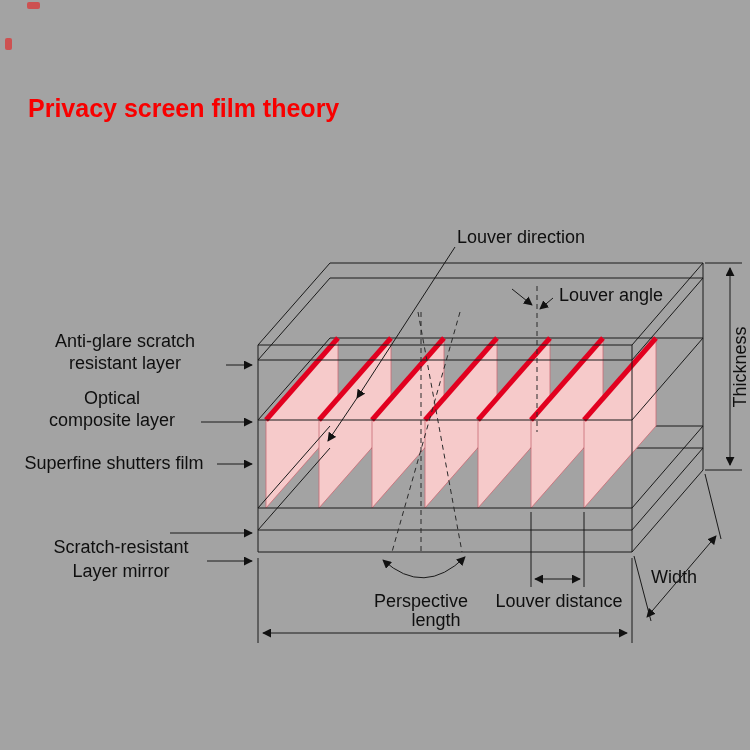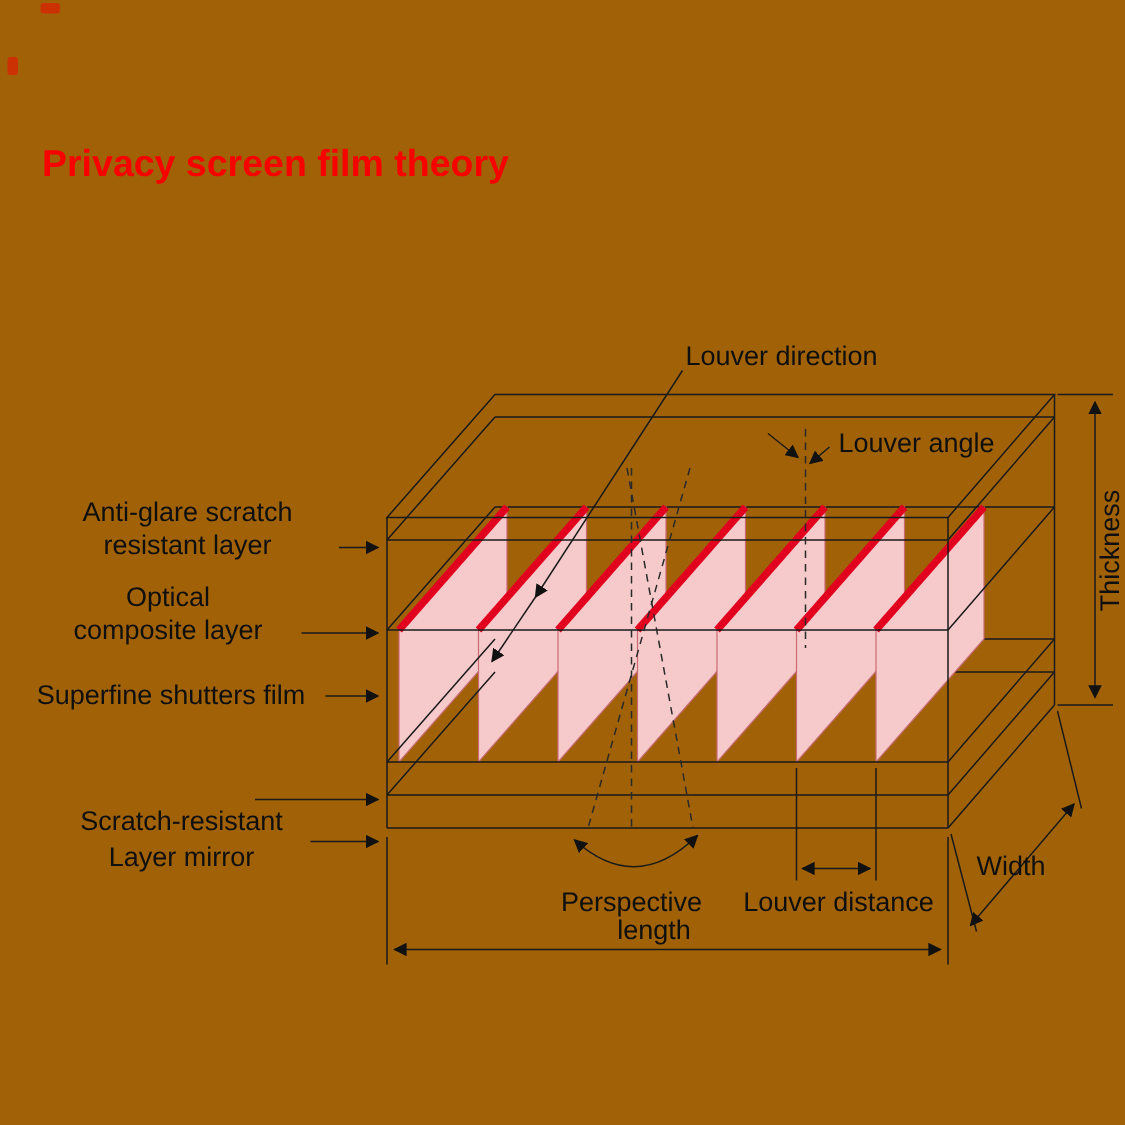--- a/index.html
+++ b/index.html
@@ -1,16 +1,16 @@
 <!DOCTYPE html>
 <html><head>
 <meta charset="utf-8">
 <style>
   html,body{margin:0;padding:0;background:#fff;}
-  .stage{position:relative;width:750px;height:750px;background:#a16207;overflow:hidden;
+  .stage{position:relative;width:750px;height:750px;background:#a3a3a3;overflow:hidden;
          font-family:"Liberation Sans",sans-serif;}
   svg{position:absolute;left:0;top:0;}
   .ln line,.ln path,.ln polygon{stroke:#1a1a1a;stroke-width:1;fill:none;}
   .dash line{stroke:#2a2a2a;stroke-width:1;fill:none;stroke-dasharray:5 4;}
   .slat{stroke:#c96a74;stroke-width:0.8;}
   .strip{stroke-width:5;fill:none;}
   .lbl{font:18px "Liberation Sans",sans-serif;fill:#0f0f0f;}
   .title-text{font:bold 25px "Liberation Sans",sans-serif;}
   marker path{fill:#111;stroke:none;}
   .artifact{opacity:.5;}

